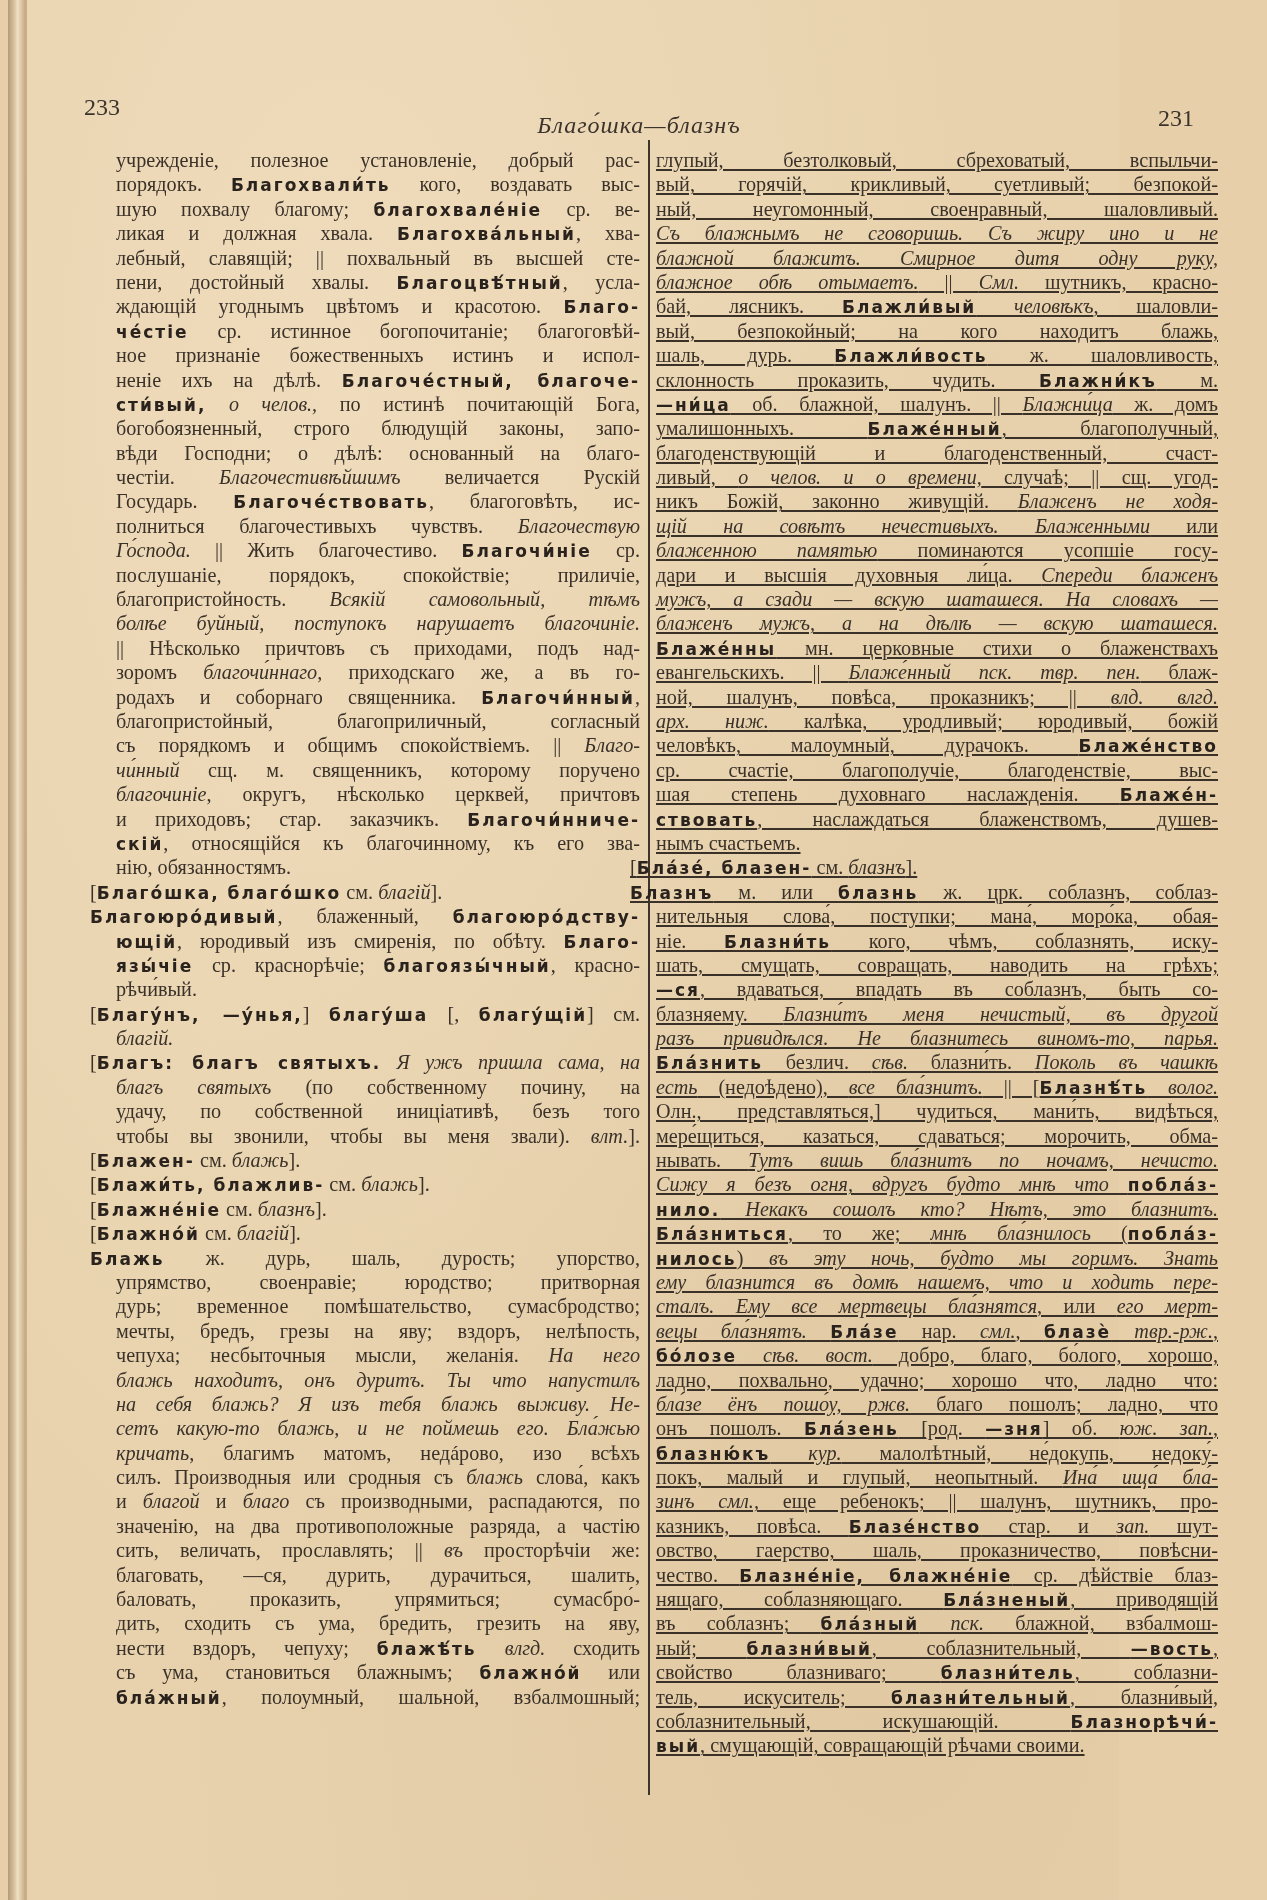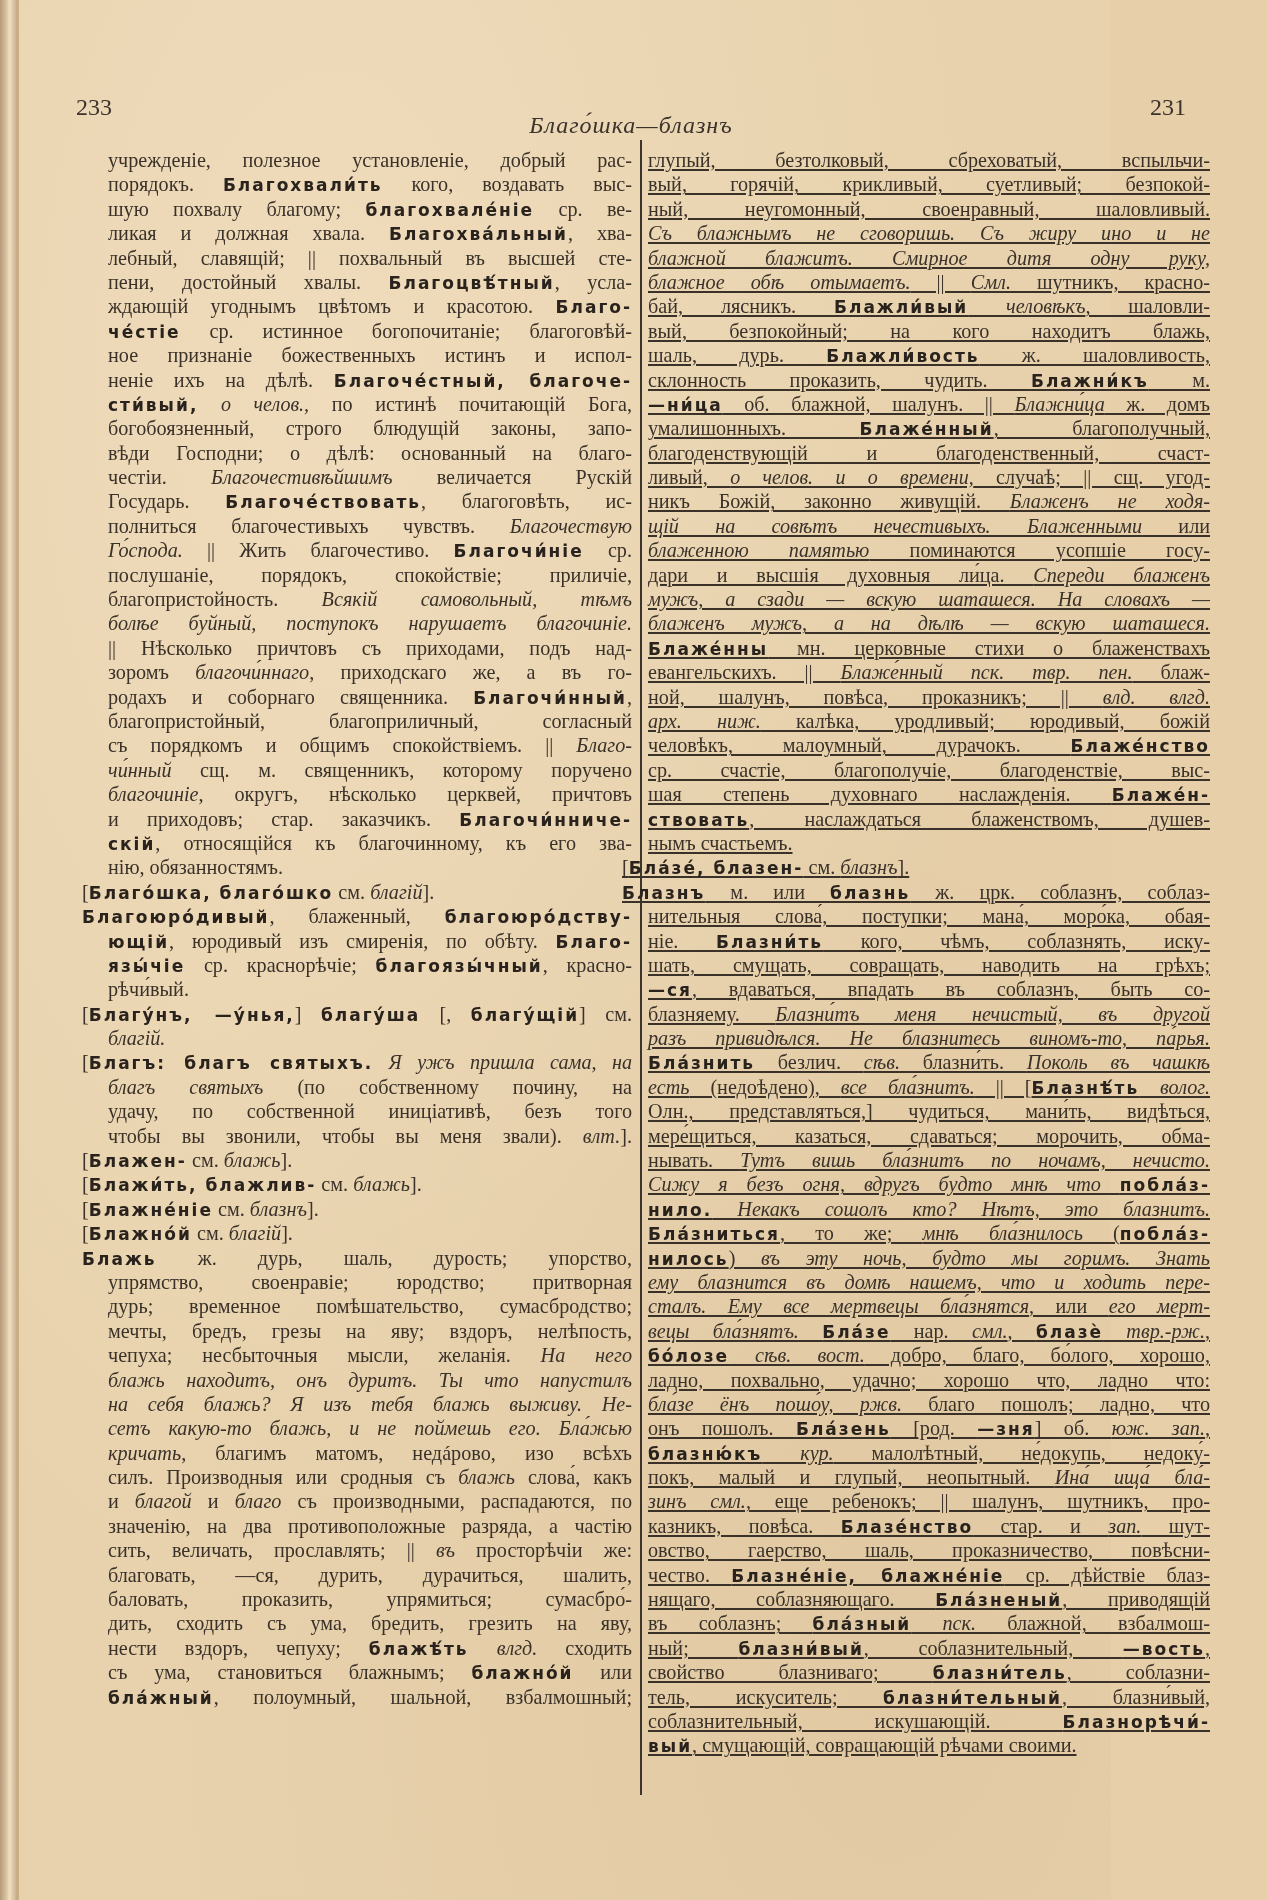--- a/index.html
+++ b/index.html
@@ -8,33 +8,34 @@
     background: #e6cfa9;
     font-family: "Liberation Serif", "DejaVu Serif", serif;
     color: #3a3129;
   }
   .page {
     position: relative; width: 1111px; height: 1900px;
     background:
       radial-gradient(ellipse at 30% 20%, rgba(245,228,200,0.55), rgba(0,0,0,0) 60%),
       radial-gradient(ellipse at 80% 85%, rgba(215,190,150,0.45), rgba(0,0,0,0) 60%),
       #e8d2ad;
+    margin-left: 8px;
   }
   .spine {
     position: absolute; left: 0; top: 0; width: 16px; height: 1900px;
     background: linear-gradient(90deg, #b49a78 0%, #d9c3a0 40%, #f0e0c4 60%, #cdb48e 100%);
   }
   .spine2 { position:absolute; left:16px; top:0; width:3px; height:1900px; background:#c8ad86; }
   .header {
     position: absolute; top: 94px; left: 76px; width: 1110px; height: 30px;
     font-size: 24px; color: #3b332c;
   }
   .header .pn-left { position: absolute; left: 0; top: 0; }
   .header .title { position: absolute; left: 0; right: 0; text-align: center; top: 18px; letter-spacing: 1px; font-style: italic; }
-  .header .pn-right { position: absolute; right: 0; top: 0; text-align: right; }
+  .header .pn-right { position: absolute; right: 0; top: 11px; text-align: right; }
   .col {
     position: absolute; top: 148px;
     font-size: 20.2px; line-height: 24.4px;
   }
   .col-left { left: 108px; width: 524px; }
   .col-right { left: 648px; width: 562px; text-decoration: underline; }
   .divider {
     position: absolute; left: 640px; top: 140px; width: 2px; height: 1655px;
     background: #3d342c;
   }

